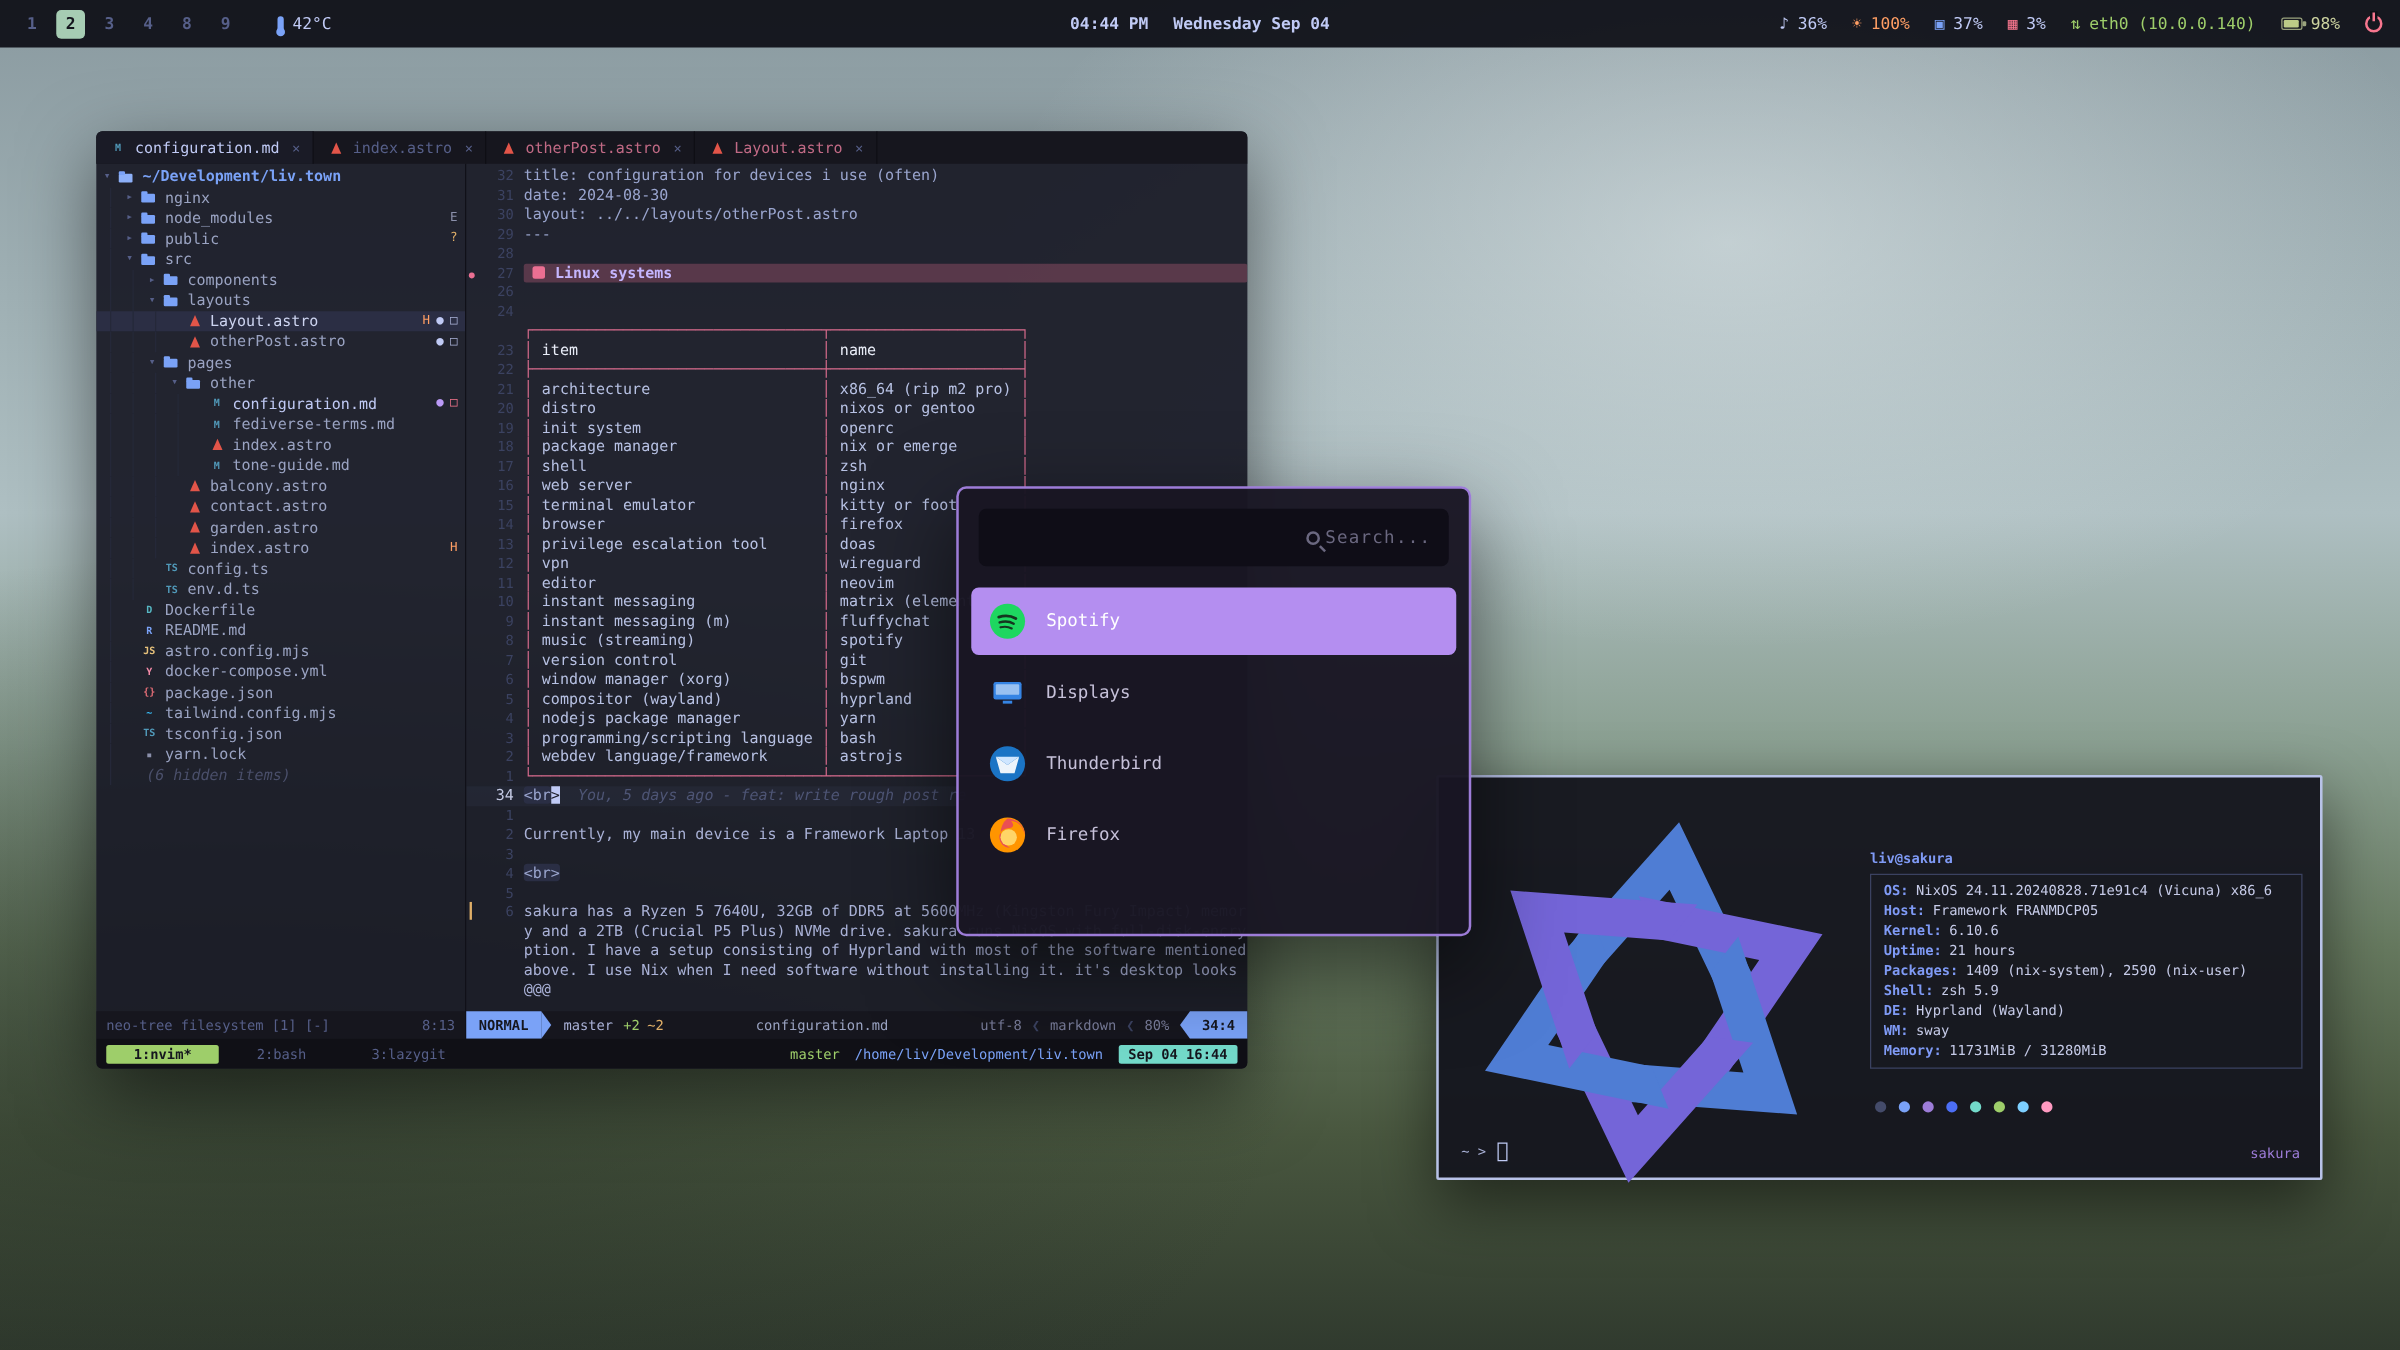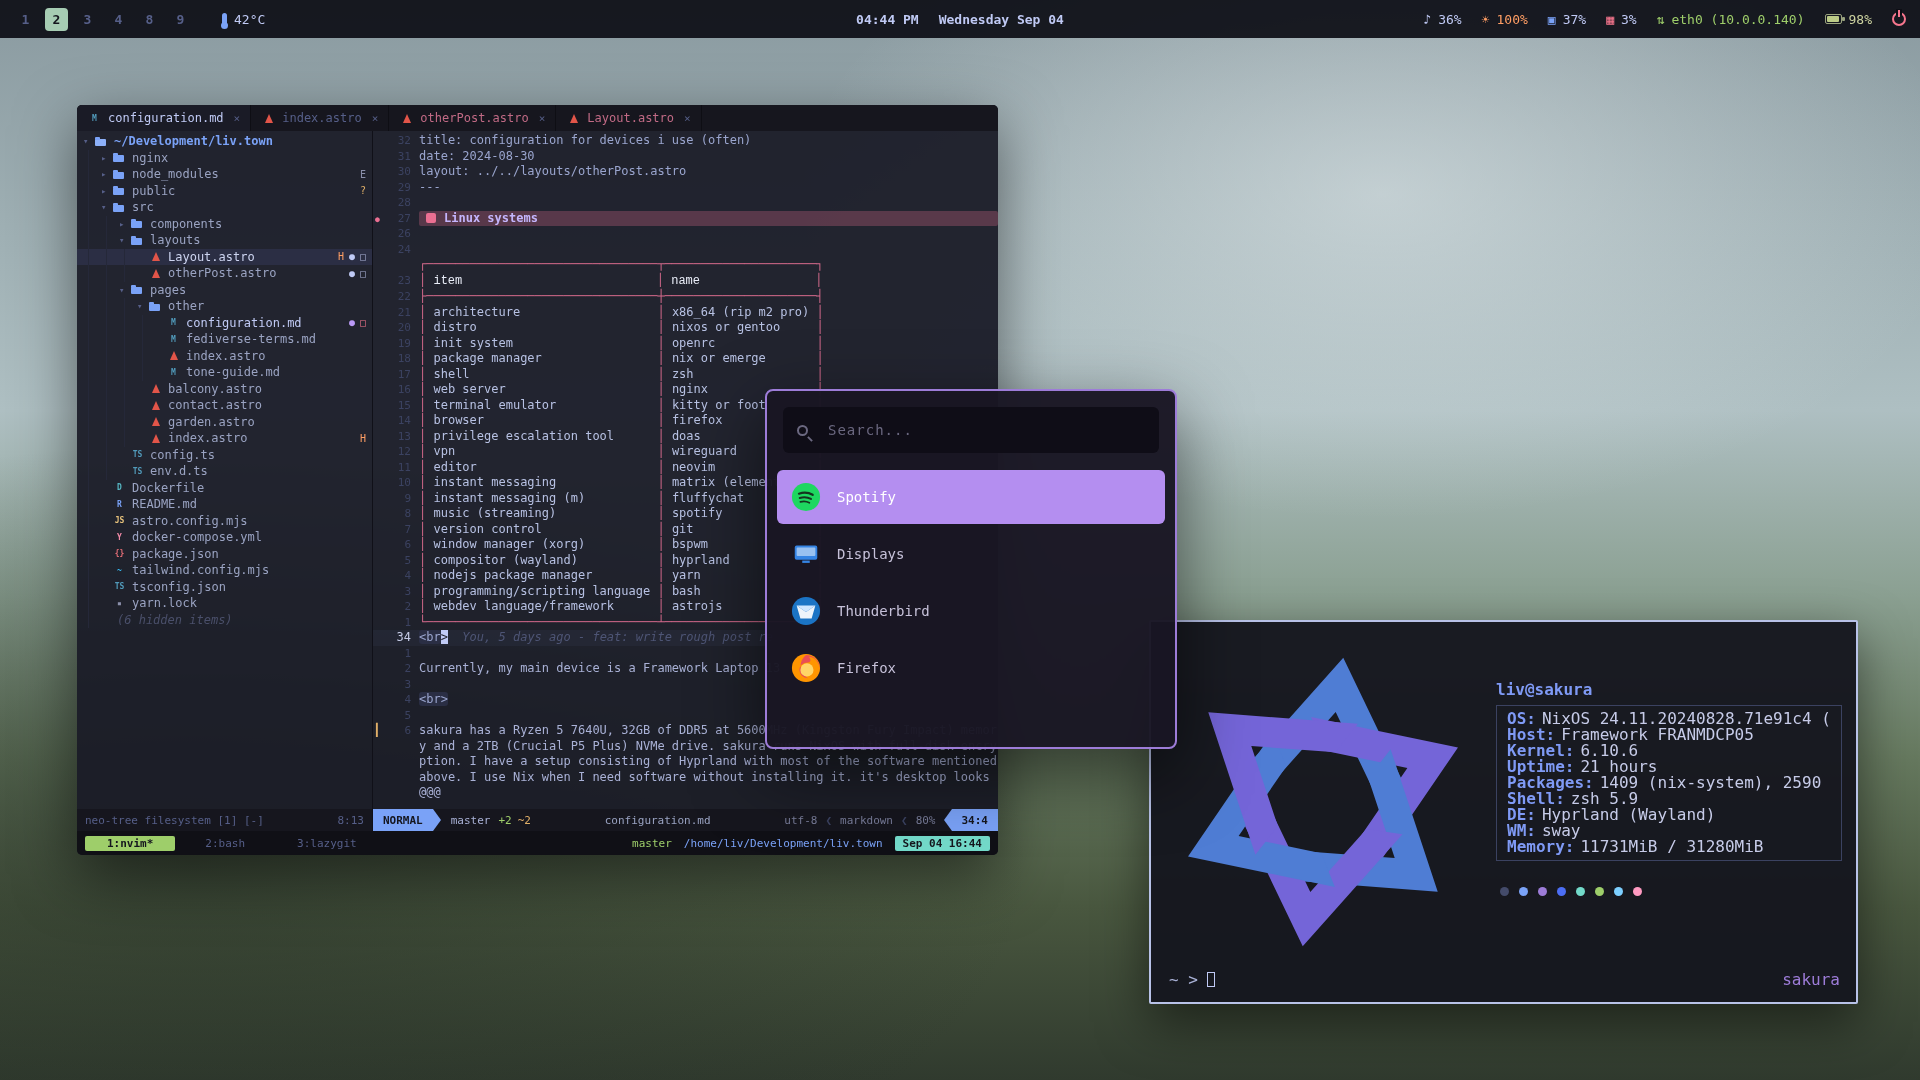--- a/index.html
+++ b/index.html
@@ -84,21 +84,21 @@
   .sign.bar::before { content:"▎"; color:#e0af68; }
   .lnum { flex:1; text-align:right; padding-right:8px; color:#3b4261; font-size:11px; }
   .lnum.cur { color:#c3c9e3; font-size:12px; }
   .econt { flex:1; min-width:0; white-space:pre-wrap; color:#a9b1d6; }
   .econt.pre { white-space:pre; }
   .meta { color:#9aa5ce; }
   .hbar { display:flex; align-items:center; gap:8px; width:100%; background:rgba(235,111,146,0.28);
     border-radius:2px; padding:0 7px; color:#c4b5fd; font-weight:bold; }
   .linuxicon { width:10px; height:10px; flex:none; background:#eb6f92; border-radius:2px; }
   .tb { color:#d56a8c; }
-  .th { color:#e9edf8;font-family:Liberation Mono, monospace; }
+  .th { color:#e9edf8; }
   .tc { color:#b7c1e3; }
   .tagbox { background:#2a2e44; border-radius:3px; color:#9aa5ce; }
   .cursorblk { background:#c0caf5; color:#1a1b26; }
   .blame { color:#4e5575; font-style:italic; }
   .para { word-break:break-all; }
 
   .statusline { height:22px; flex:none; background:#16161e; display:flex; align-items:center; font-size:11px; color:#787c99; }
   .sl-mode { background:#7aa2f7; color:#15161e; font-weight:bold; padding:0 10px; height:100%; display:flex; align-items:center; }
   .sl-arrow { width:0; height:0; border-top:11px solid transparent; border-bottom:11px solid transparent; border-left:8px solid #7aa2f7; }
   .sl-arrow-l { width:0; height:0; border-top:11px solid transparent; border-bottom:11px solid transparent; border-right:8px solid #7aa2f7; margin-left:8px; }
@@ -116,35 +116,35 @@
   .tmux-right { margin-left:auto; display:flex; align-items:center; gap:12px; }
   .tbranch { color:#9ece6a; }
   .tpath { color:#7aa2f7; }
   .tdate { background:#73daca; color:#15161e; padding:1px 8px; border-radius:2px; font-weight:bold; }
 
   
   .launcher { position:absolute; left:765px; top:389px; width:412px; height:360px; z-index:30;
     background:rgba(25,22,35,0.97); border:2px solid #9d7cd8; border-radius:8px; overflow:hidden;
     display:flex; flex-direction:column; box-shadow:0 24px 70px rgba(0,0,0,0.55); }
   .searchbox { margin:16px 16px 10px; height:46px; flex:none; background:#0f0d17; border-radius:6px;
-    display:flex; align-items:center; gap:20px; padding:0 14px; }
+    display:flex; align-items:center; gap:4px; padding:0 14px;justify-content:flex-end; }
   .mag { width:11px; height:11px; border:2px solid #6b6880; border-radius:50%; position:relative; flex:none; }
   .mag::after { content:""; position:absolute; width:2px; height:6px; background:#6b6880; left:10px; top:9px; transform:rotate(-45deg); }
   .searchph { color:#6b6880; font-size:14px; letter-spacing:1px; }
   #launchlist { flex:1; overflow:hidden; padding:4px 10px 0; }
   .litem { height:54px; margin:3px 0; display:flex; align-items:center; gap:16px; padding:0 14px;
     border-radius:6px; color:#c6c1d9; font-size:14px; }
   .litem.sel { background:#b48ef0; color:#ffffff; }
   .licon { width:30px; height:30px; flex:none; }
   .licon svg { width:30px; height:30px; display:block; }
 
   
-  .terminal { position:absolute; left:1149px; top:620px; width:709px; height:384px; z-index:20;
+  .terminal { position:absolute; left:1149px; top:620px; width:709px; height:324px; z-index:20;
     background:rgba(21,22,30,0.96); border:2px solid #b8c2e8; border-radius:2px;
-    box-shadow:0 18px 50px rgba(0,0,0,0.5); font-size:16px; color:#c0caf5; }
+    box-shadow:0 18px 50px rgba(0,0,0,0.5); font-size:11px; color:#c0caf5; }
   .nixlogo { position:absolute; left:16px; top:14px; width:312px; height:332px; }
   .fetch { position:absolute; left:345px; top:58px; right:14px; }
   .fetch-title { color:#7f9af5; font-weight:bold; margin-bottom:6px; }
   .fetch-box { border:1px solid #3b4261; padding:5px 10px; }
   .fline { display:flex; gap:6px; line-height:16px; white-space:nowrap; overflow:hidden; }
   .fk { color:#7f9af5; font-weight:bold; flex:none; }
   .fv { color:#c6cbe8; }
   .dots { display:flex; gap:10px; margin-top:26px; margin-left:4px; }
   .dot { width:9px; height:9px; border-radius:50%; }
   .promptrow { position:absolute; left:18px; bottom:13px; display:flex; align-items:center; gap:9px; color:#a9b1d6; }

